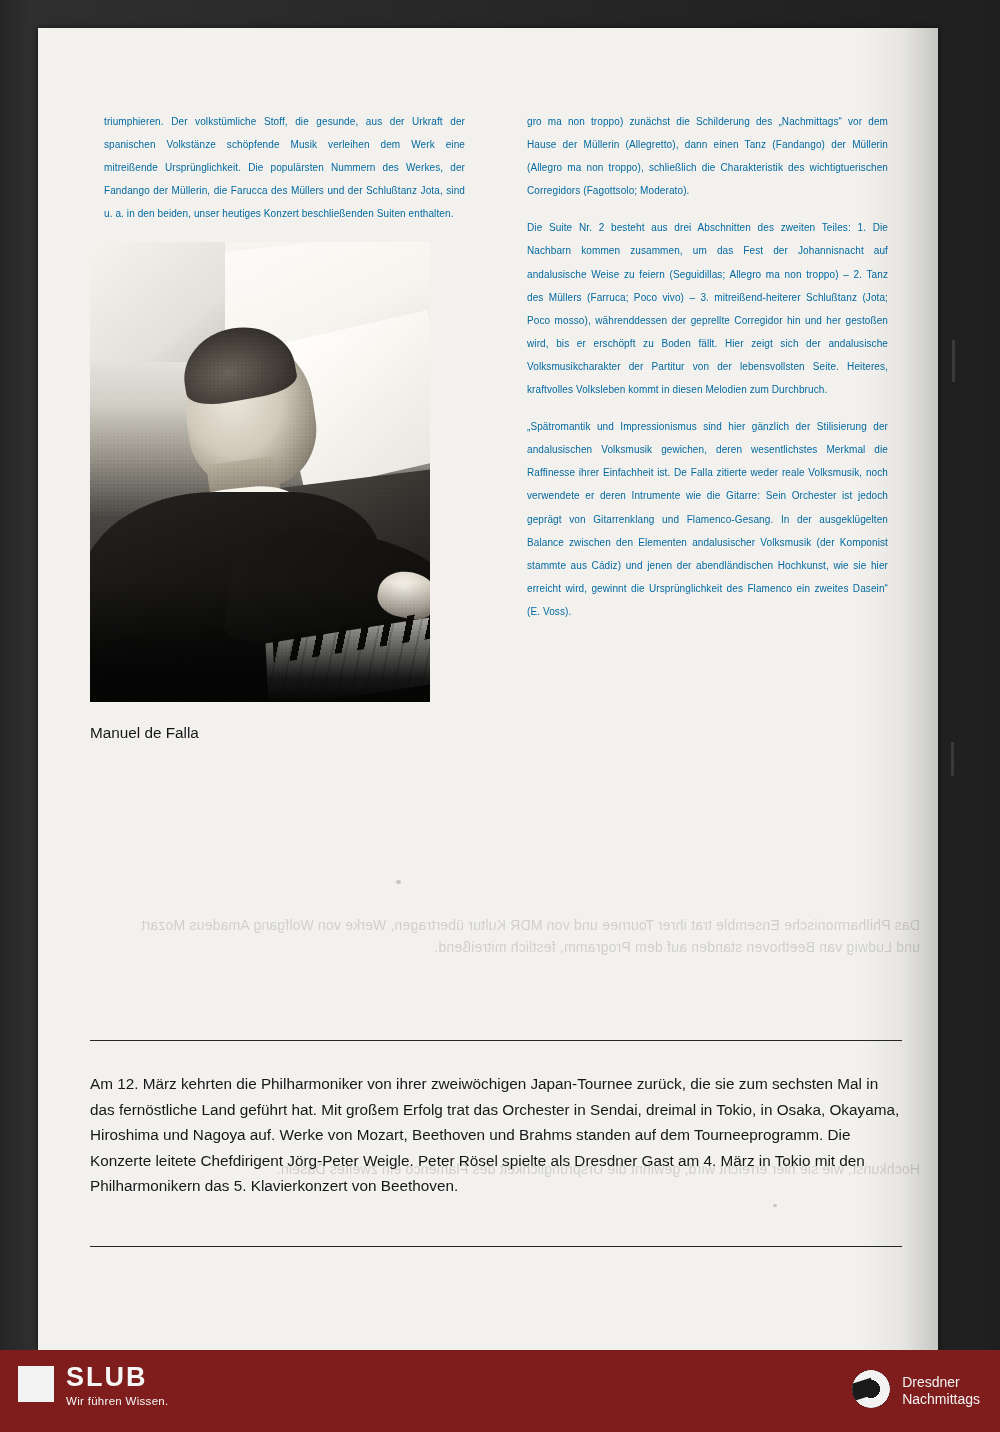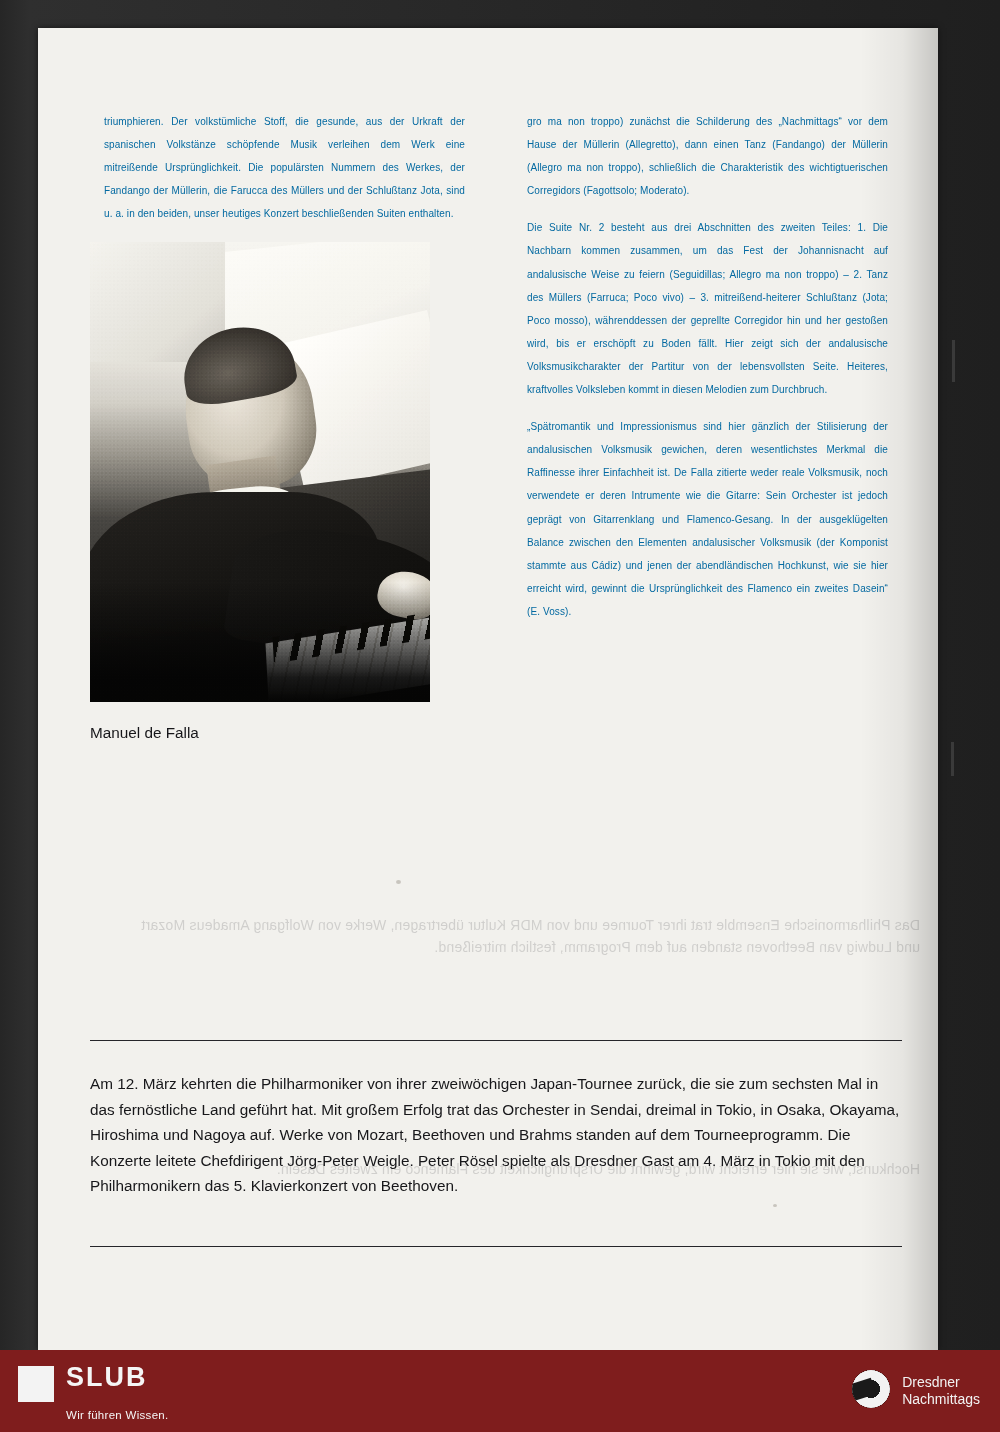--- a/index.html
+++ b/index.html
@@ -277,21 +277,21 @@
   .slub-text { color: #f5f5f5; }
   .slub-name {
     font-size: 27px;
     letter-spacing: 2px;
     font-weight: bold;
     line-height: 30px;
   }
   .slub-tag {
     font-size: 11.5px;
     letter-spacing: .3px;
-    margin-top: 17px;
+    margin-top: 3px;
   }
   .dp {
     position: absolute;
     right: 20px;
     top: 20px;
     display: flex;
     align-items: flex-end;
     gap: 12px;
   }
   .dp-logo {

